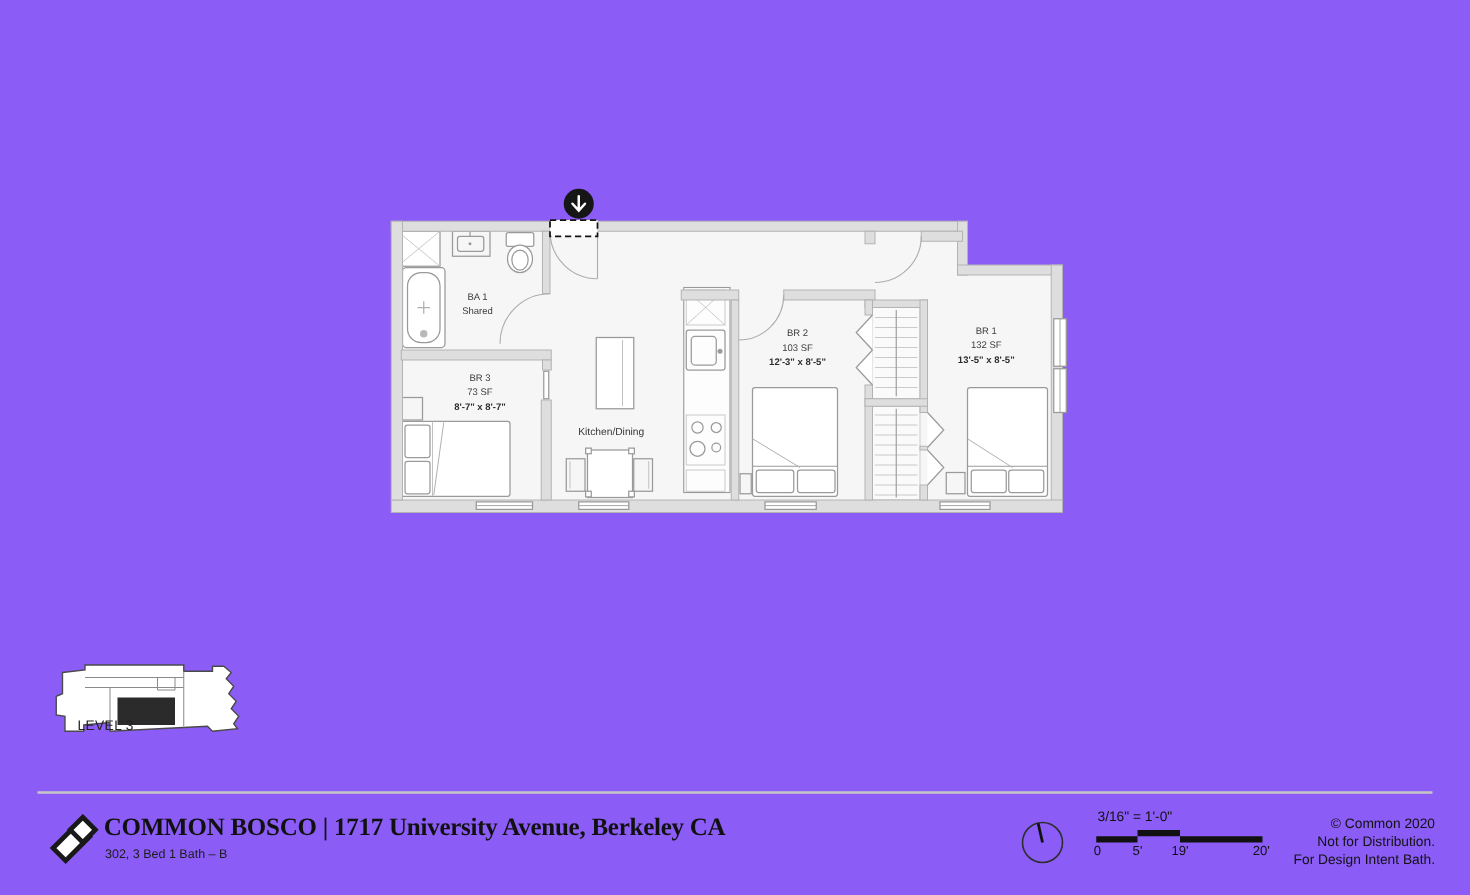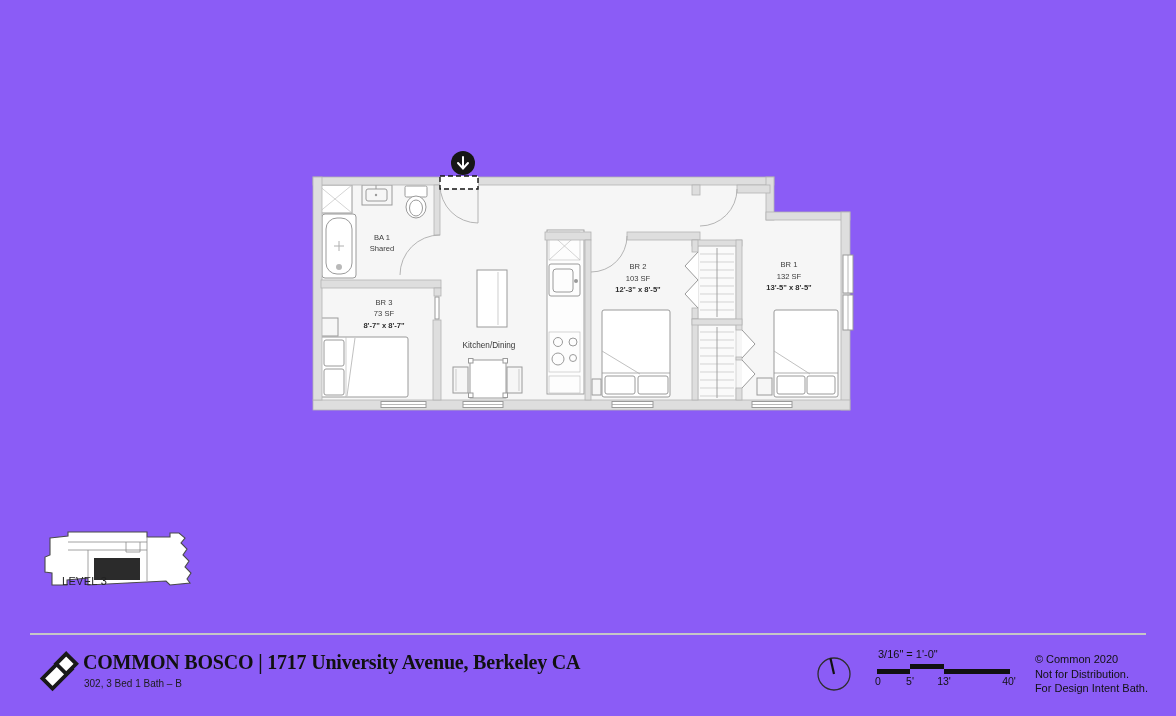--- a/index.html
+++ b/index.html
@@ -25,21 +25,21 @@
   .levellabel{position:absolute;left:42px;top:575px;font-size:11px;letter-spacing:.3px;color:#222;margin-left:20px;}
 
   .scaleblock{position:absolute;left:877px;top:648px;width:150px;}
   .scalelabel{font-size:11px;color:#111;margin-left:1px;}
   .scalebar{position:relative;height:26px;margin-top:1px;width:135px;}
   .seg{position:absolute;background:#111;height:5px;}
   .seg1{left:0;top:8px;width:33px;}
   .seg2{left:33px;top:3px;width:34px;}
   .seg3{left:67px;top:8px;width:66px;}
   .tick{position:absolute;top:14px;font-size:10.5px;color:#111;transform:translateX(-50%);}
-  .copyright{position:absolute;right:28px;top:652px;text-align:left;font-size:11px;
+  .copyright{position:absolute;right:28px;top:652px;text-align:right;font-size:11px;
              line-height:1.32;color:#111;}
 </style>
 </head>
 <body>
 
 <div id="page">
 
   <svg class="abs" style="left:308px;top:148px" width="550" height="270" viewBox="0 0 550 270">
 
     <path d="M5,29 L466,29 L466,72 L542,72 L542,262 L5,262 Z" fill="#f6f6f6"></path>
@@ -259,22 +259,22 @@
   </svg>
 
   <div class="scaleblock">
     <div class="scalelabel">3/16" = 1'-0"</div>
     <div class="scalebar">
       <div class="seg seg1"></div>
       <div class="seg seg2"></div>
       <div class="seg seg3"></div>
       <span class="tick" style="left:1px">0</span>
       <span class="tick" style="left:33px">5'</span>
-      <span class="tick" style="left:67px">13'</span>
-      <span class="tick" style="left:132px">40'</span>
+      <span class="tick" style="left:67px">19'</span>
+      <span class="tick" style="left:132px">20'</span>
     </div>
   </div>
 
   <div class="copyright">
     <div>© Common 2020</div>
     <div>Not for Distribution.</div>
     <div>For Design Intent Bath.</div>
   </div>
 
 </div>

